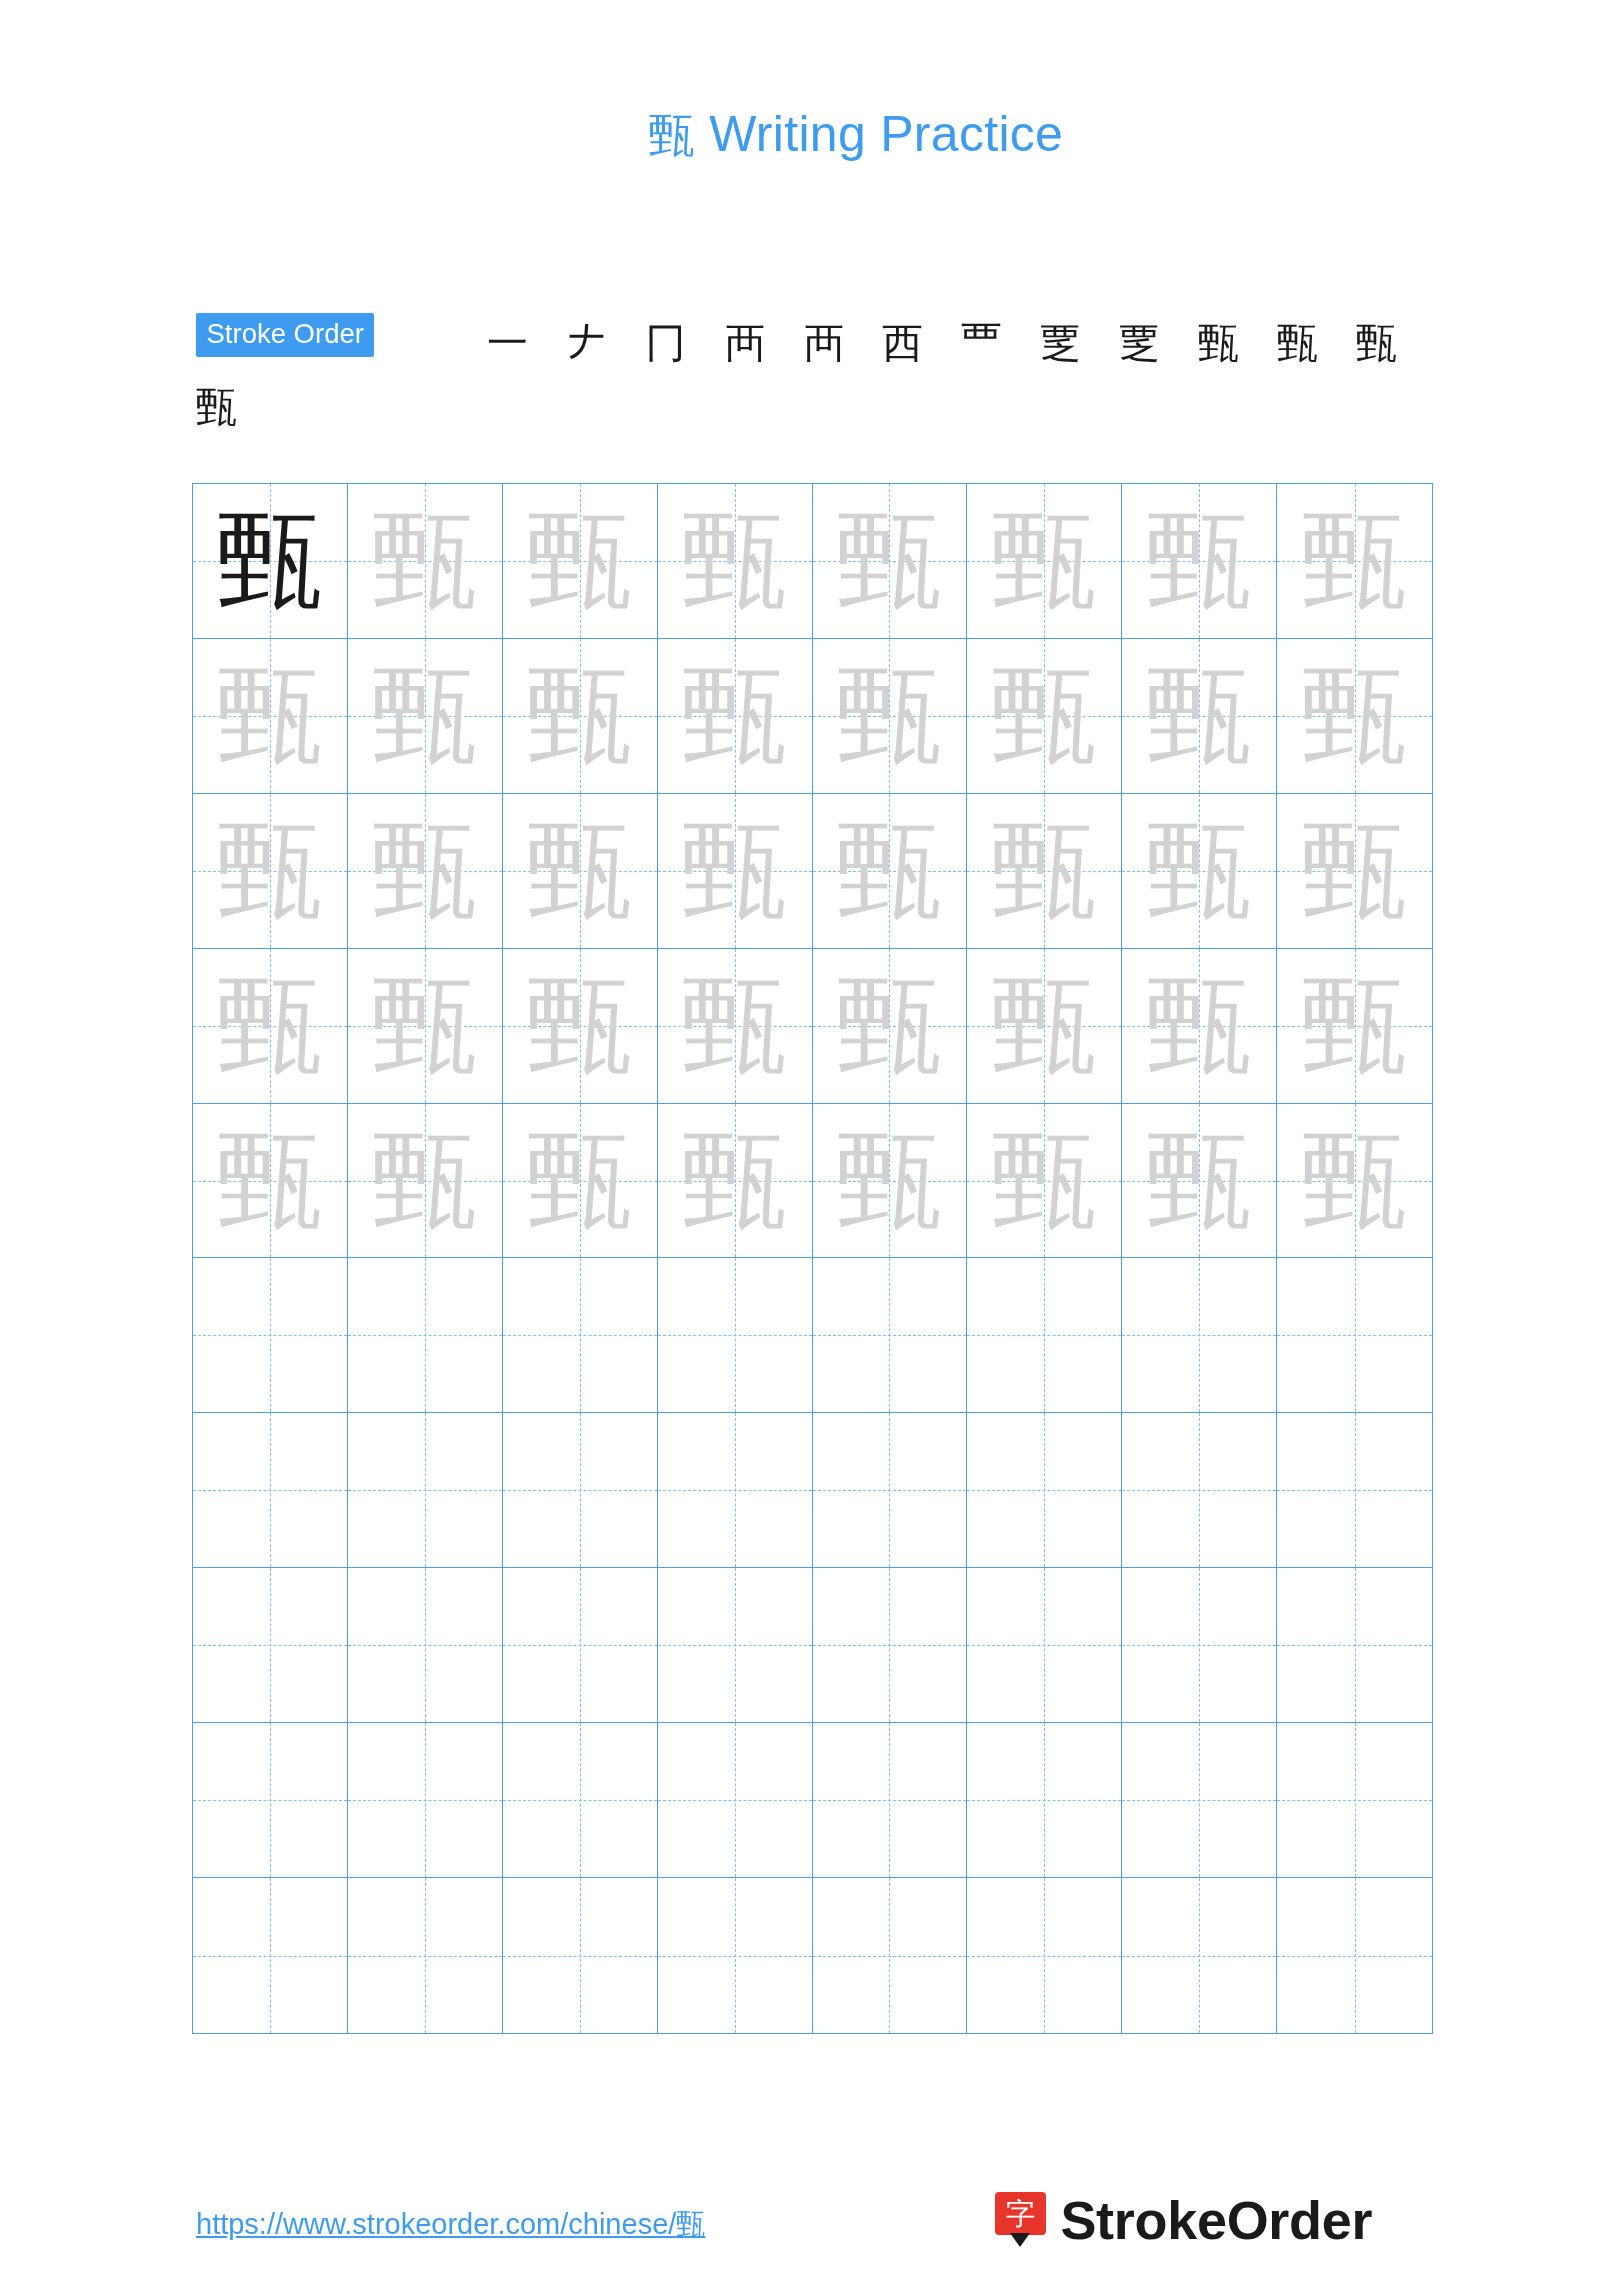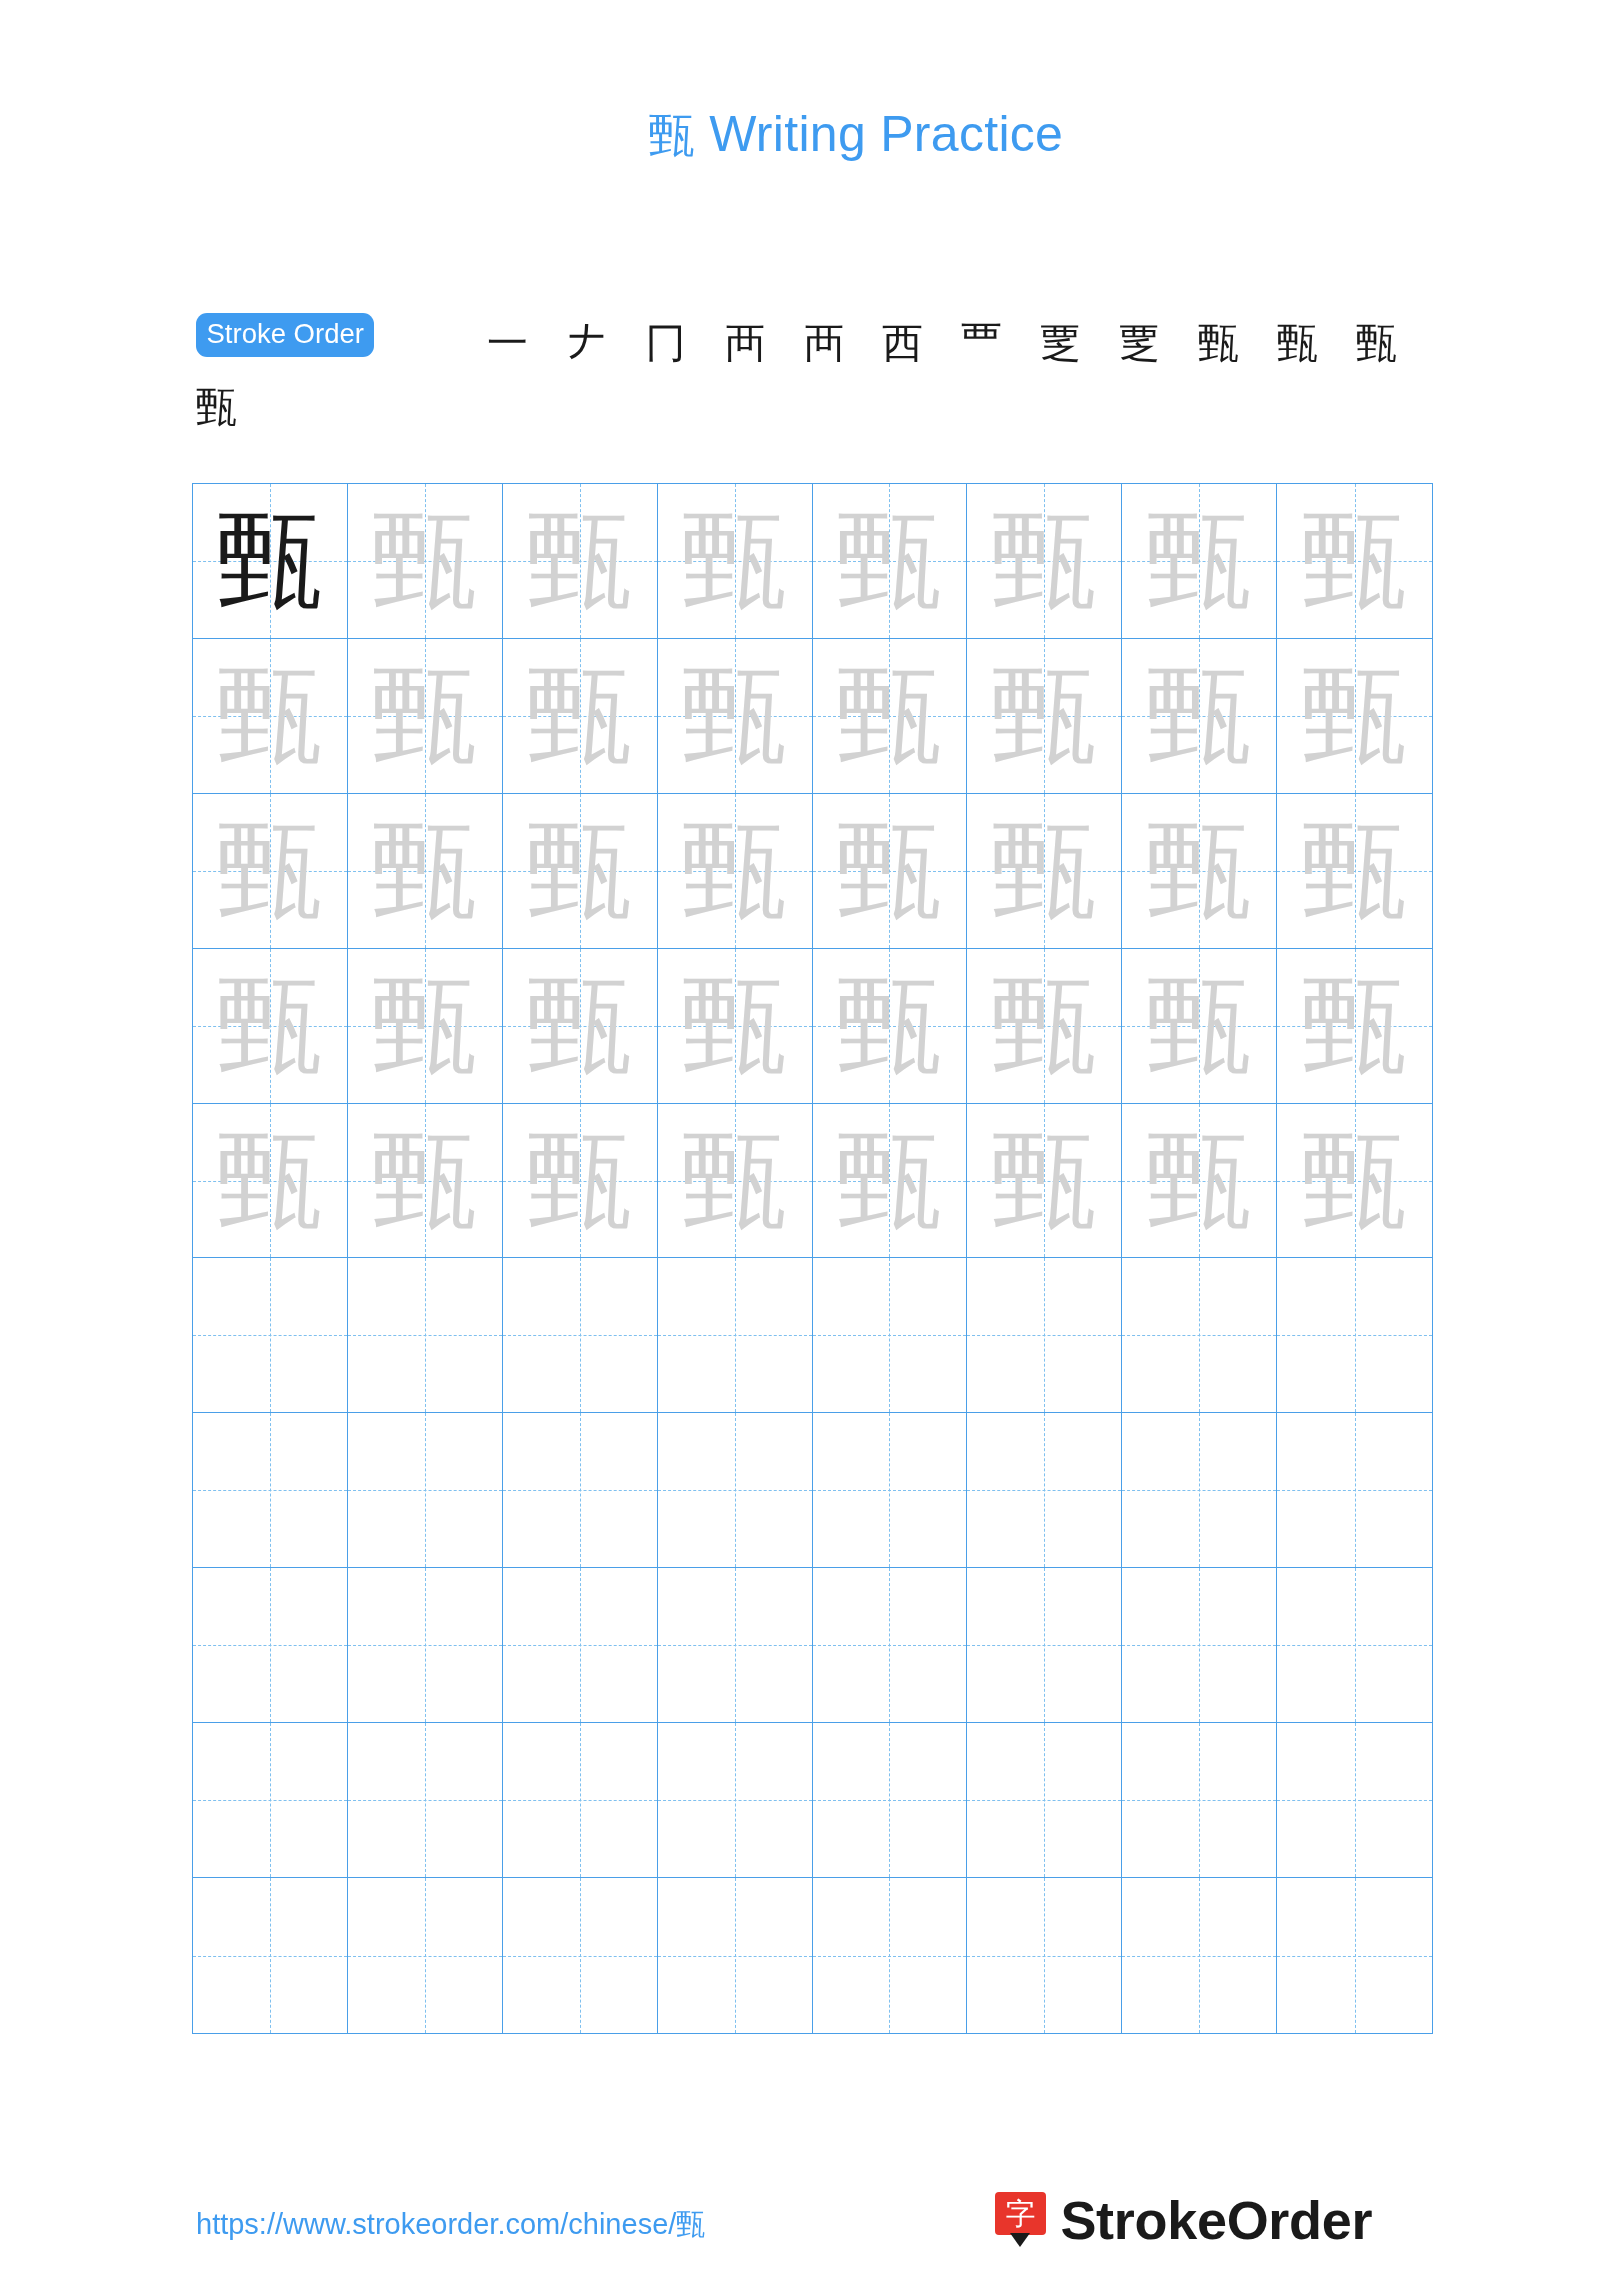--- a/index.html
+++ b/index.html
@@ -42,21 +42,21 @@
     height: 79px;
   }
   .stroke-order-badge {
     position: absolute;
     left: 0;
     top: 5.2px;
     background: #3e9bf0;
     color: #ffffff;
     font-size: 27.5px;
     padding: 5.2px 10.5px 6.5px 10.5px;
-    border-radius: 11px;
+    border-radius: 2px;
     white-space: nowrap;
   }
   .stroke-steps {
     position: absolute;
     left: 272px;
     top: -3.9px;
     display: flex;
     flex-direction: row;
     align-items: flex-start;
   }
@@ -142,20 +142,21 @@
   .cell.solid .char { color: #1a1a1a; }
 
   
   .footer-url {
     position: absolute;
     left: 196px;
     top: 2205px;
     font-size: 29px;
     color: #3e9bf0;
     white-space: nowrap;
+    text-decoration: underline;
   }
   .footer-brand {
     position: absolute;
     left: 995px;
     top: 2189px;
     display: flex;
     flex-direction: row;
     align-items: center;
   }
   .brand-logo {

